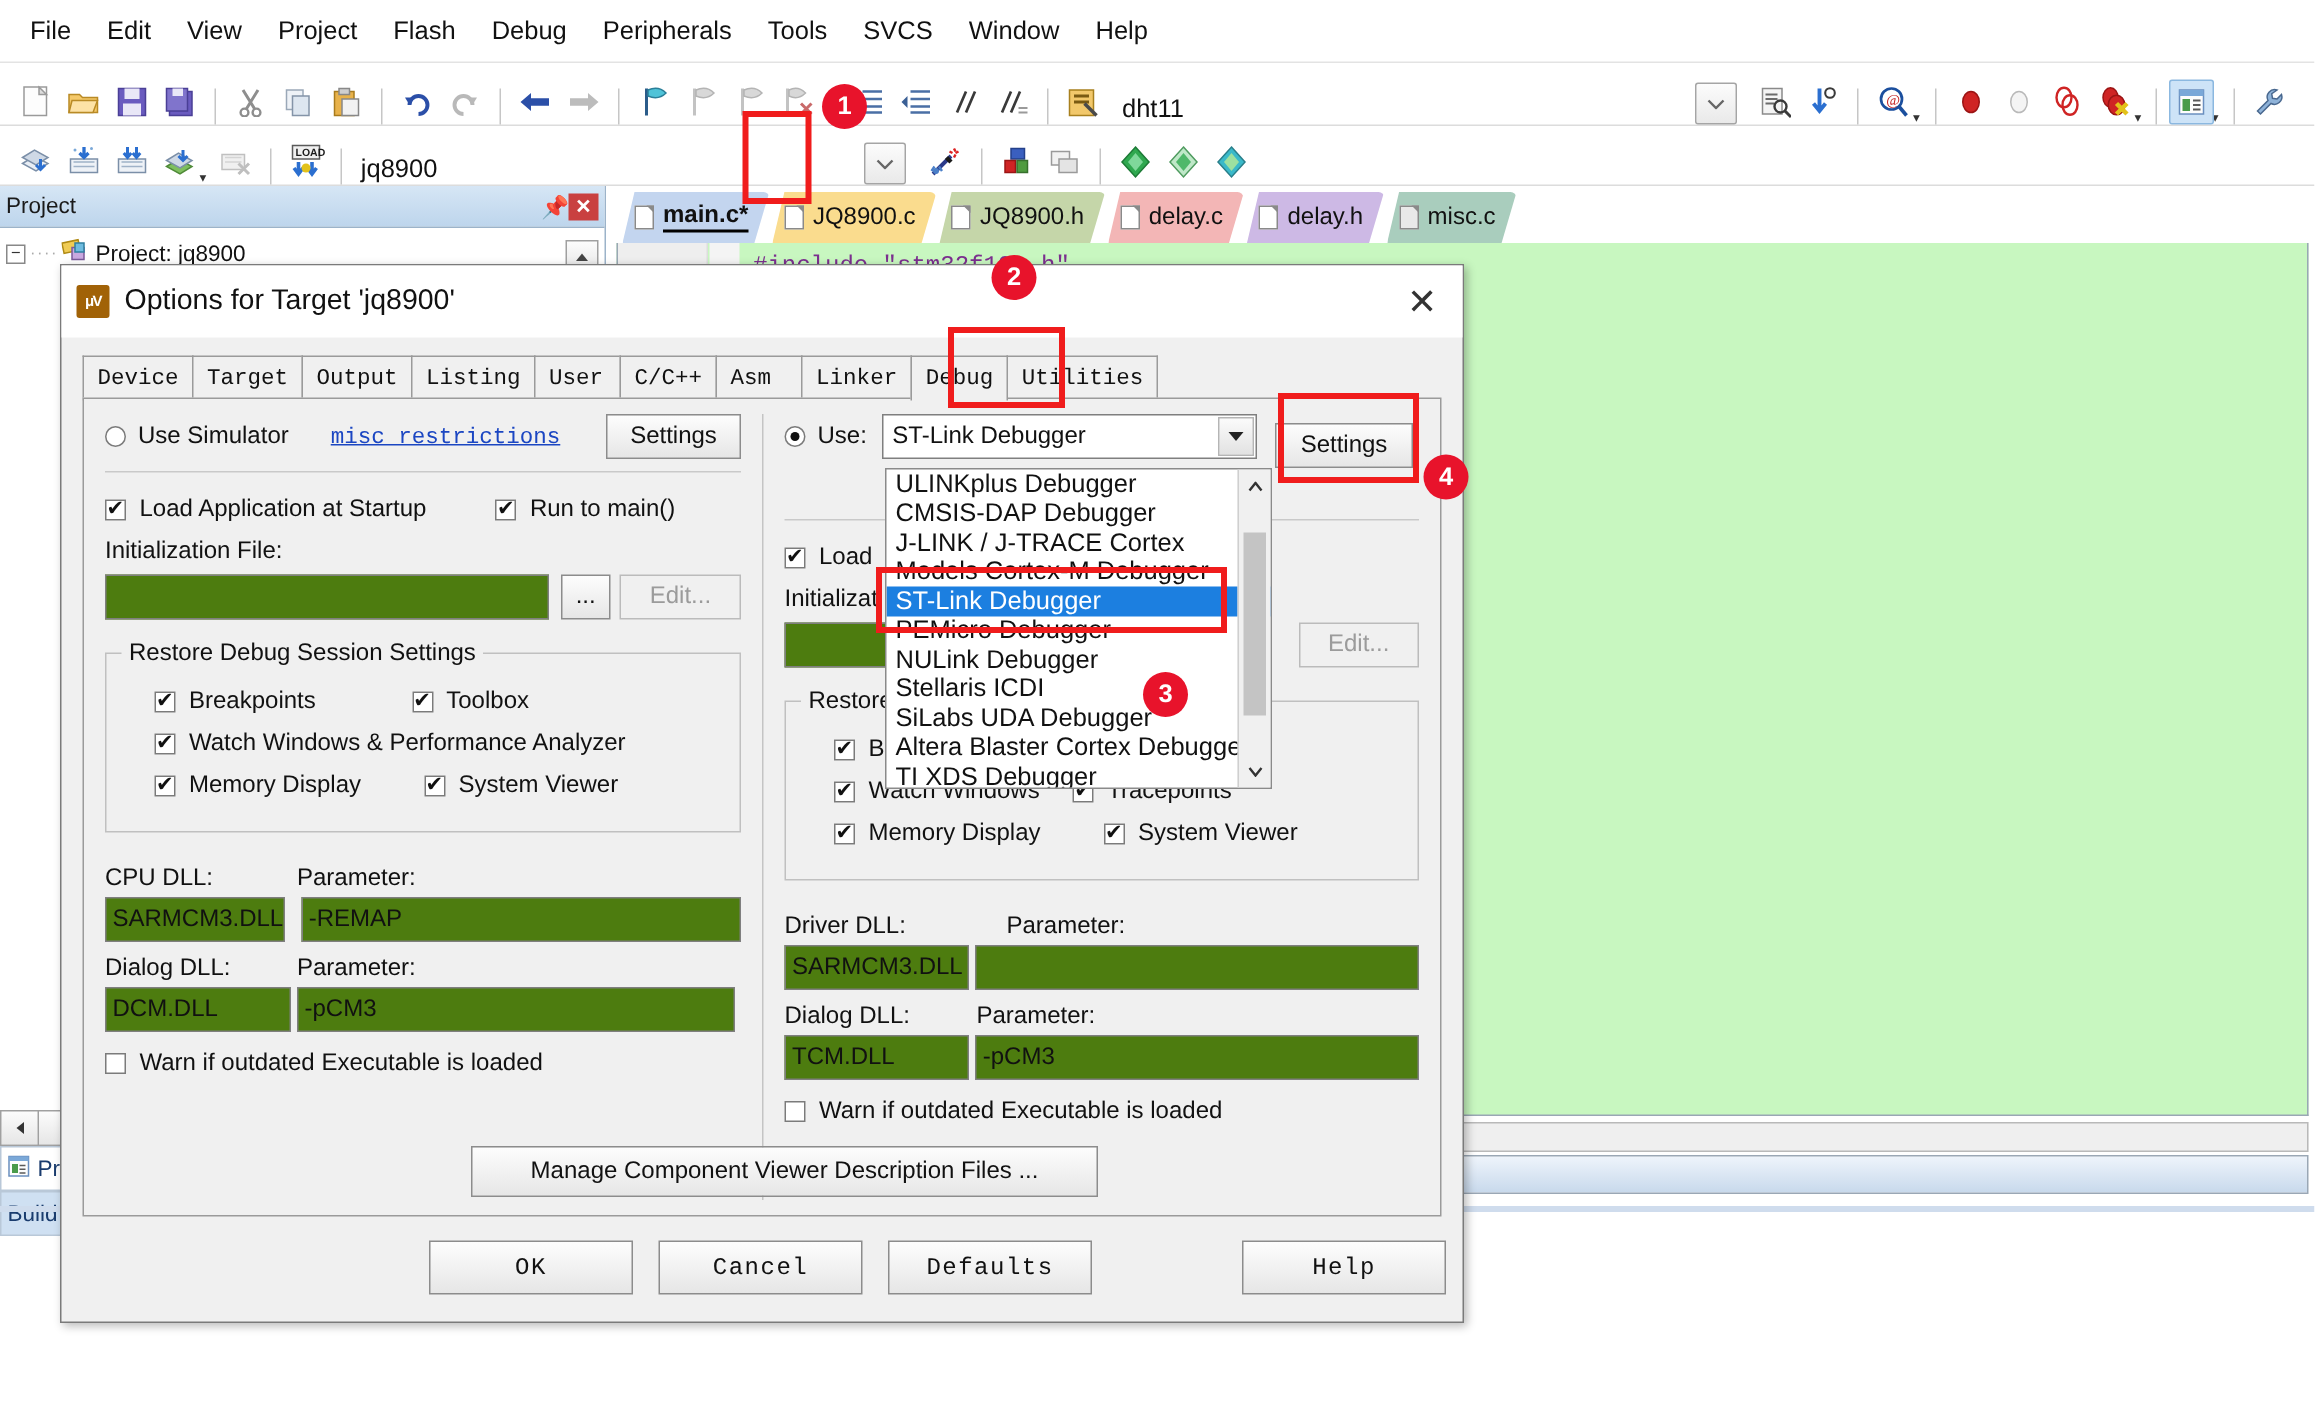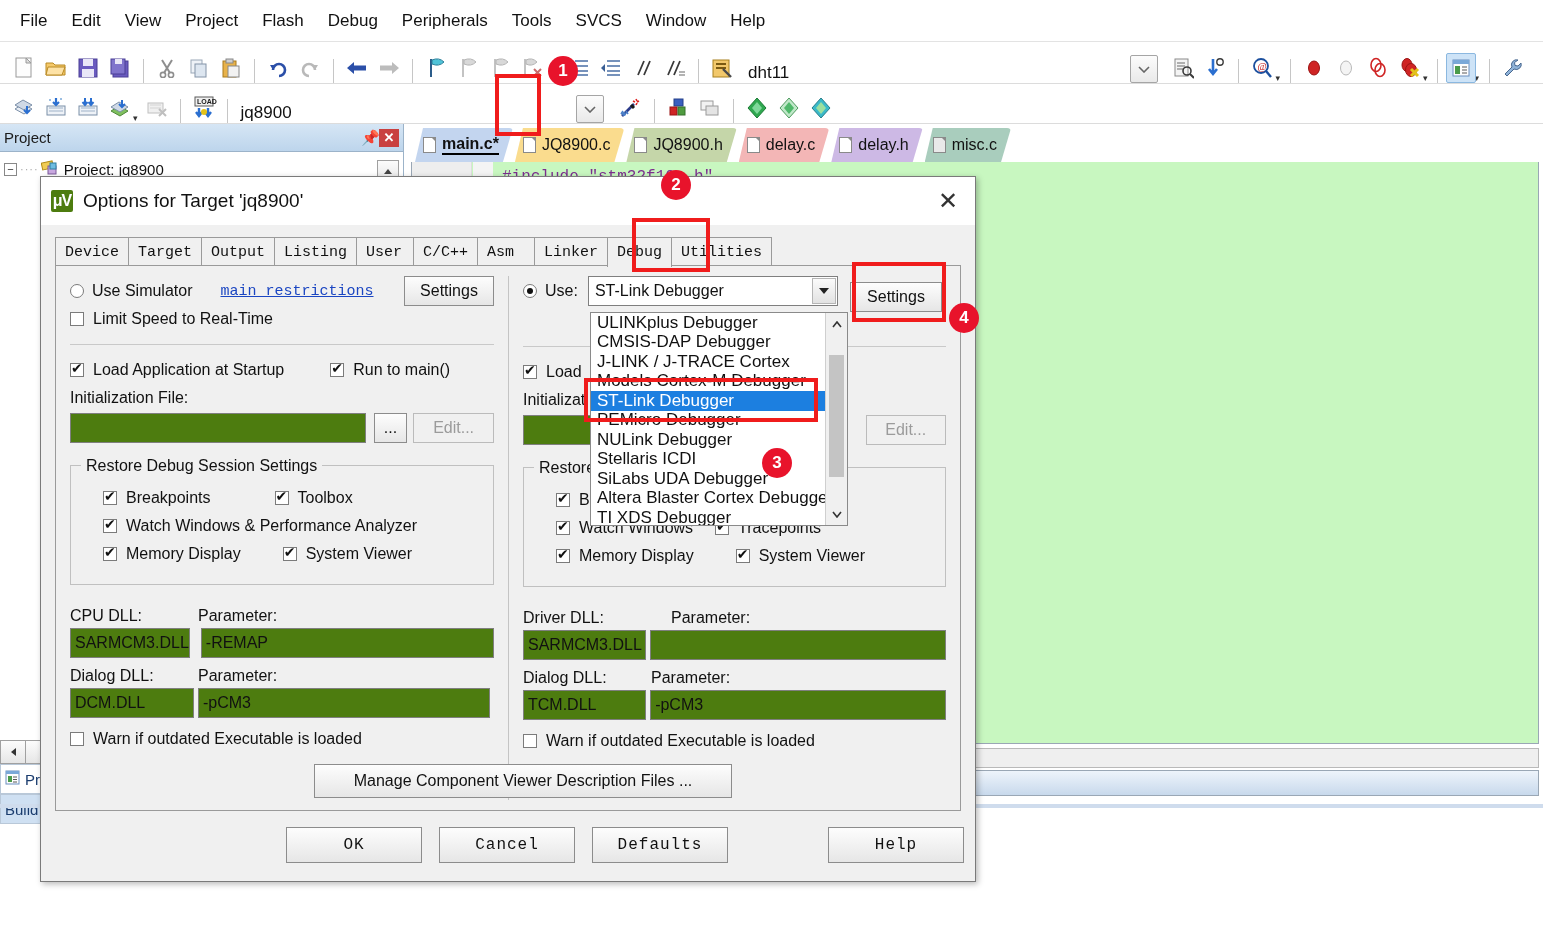--- a/index.html
+++ b/index.html
@@ -137,21 +137,21 @@
   
   .dlg {
     position:absolute; left:40px; top:176px; width:936px; height:706px;
     background:#f0f0f0; border:1px solid #7a7a7a;
     box-shadow:2px 2px 6px rgba(0,0,0,.28);
   }
   .dlg-title {
     height:48px; display:flex; align-items:center; padding:0 10px; background:#ffffff;
   }
   .dlg-ico {
-    width:22px; height:22px; background:#4d7c0f; color:#fff; font-size:16px;
+    width:22px; height:22px; background:#a16207; color:#fff; font-size:10px;
     display:flex; align-items:center; justify-content:center; margin-right:10px;
     font-weight:bold; border-radius:2px; letter-spacing:-1px;
   }
   .dlg-title .t { font-size:19px; color:#111; }
   .dlg-close {
     margin-left:auto; width:34px; height:34px; display:flex; align-items:center;
     justify-content:center; font-size:24px; color:#333; font-weight:300;
   }
   .dlg-tabs {
     position:absolute; left:14px; top:56px; right:14px; height:34px;
@@ -712,28 +712,24 @@
     </div>
 
     <div class="dlg-body">
       <div class="vdiv"></div>
 
       <div class="col col-left">
 
         <div class="row" style="height:26px;">
           <span class="radio"></span>
           <span class="lbl">Use Simulator</span>
-          <span class="lnk" style="margin-left:28px;">main restrictions</span>
+          <span class="lnk" style="margin-left:28px;">misc restrictions</span>
           <span class="btn" style="position:absolute;right:14px;top:10px;width:90px;height:30px;">Settings</span>
         </div>
 
-        <div class="row" style="height:30px;">
-          <span class="cbx"></span>
-          <span class="lbl">Limit Speed to Real-Time</span>
-        </div>
 
         <div class="hr"></div>
 
         <div class="row" style="height:30px;">
           <span class="cbx on"></span>
           <span class="lbl">Load Application at Startup</span>
           <span class="cbx on" style="margin-left:46px;"></span>
           <span class="lbl">Run to main()</span>
         </div>
 

